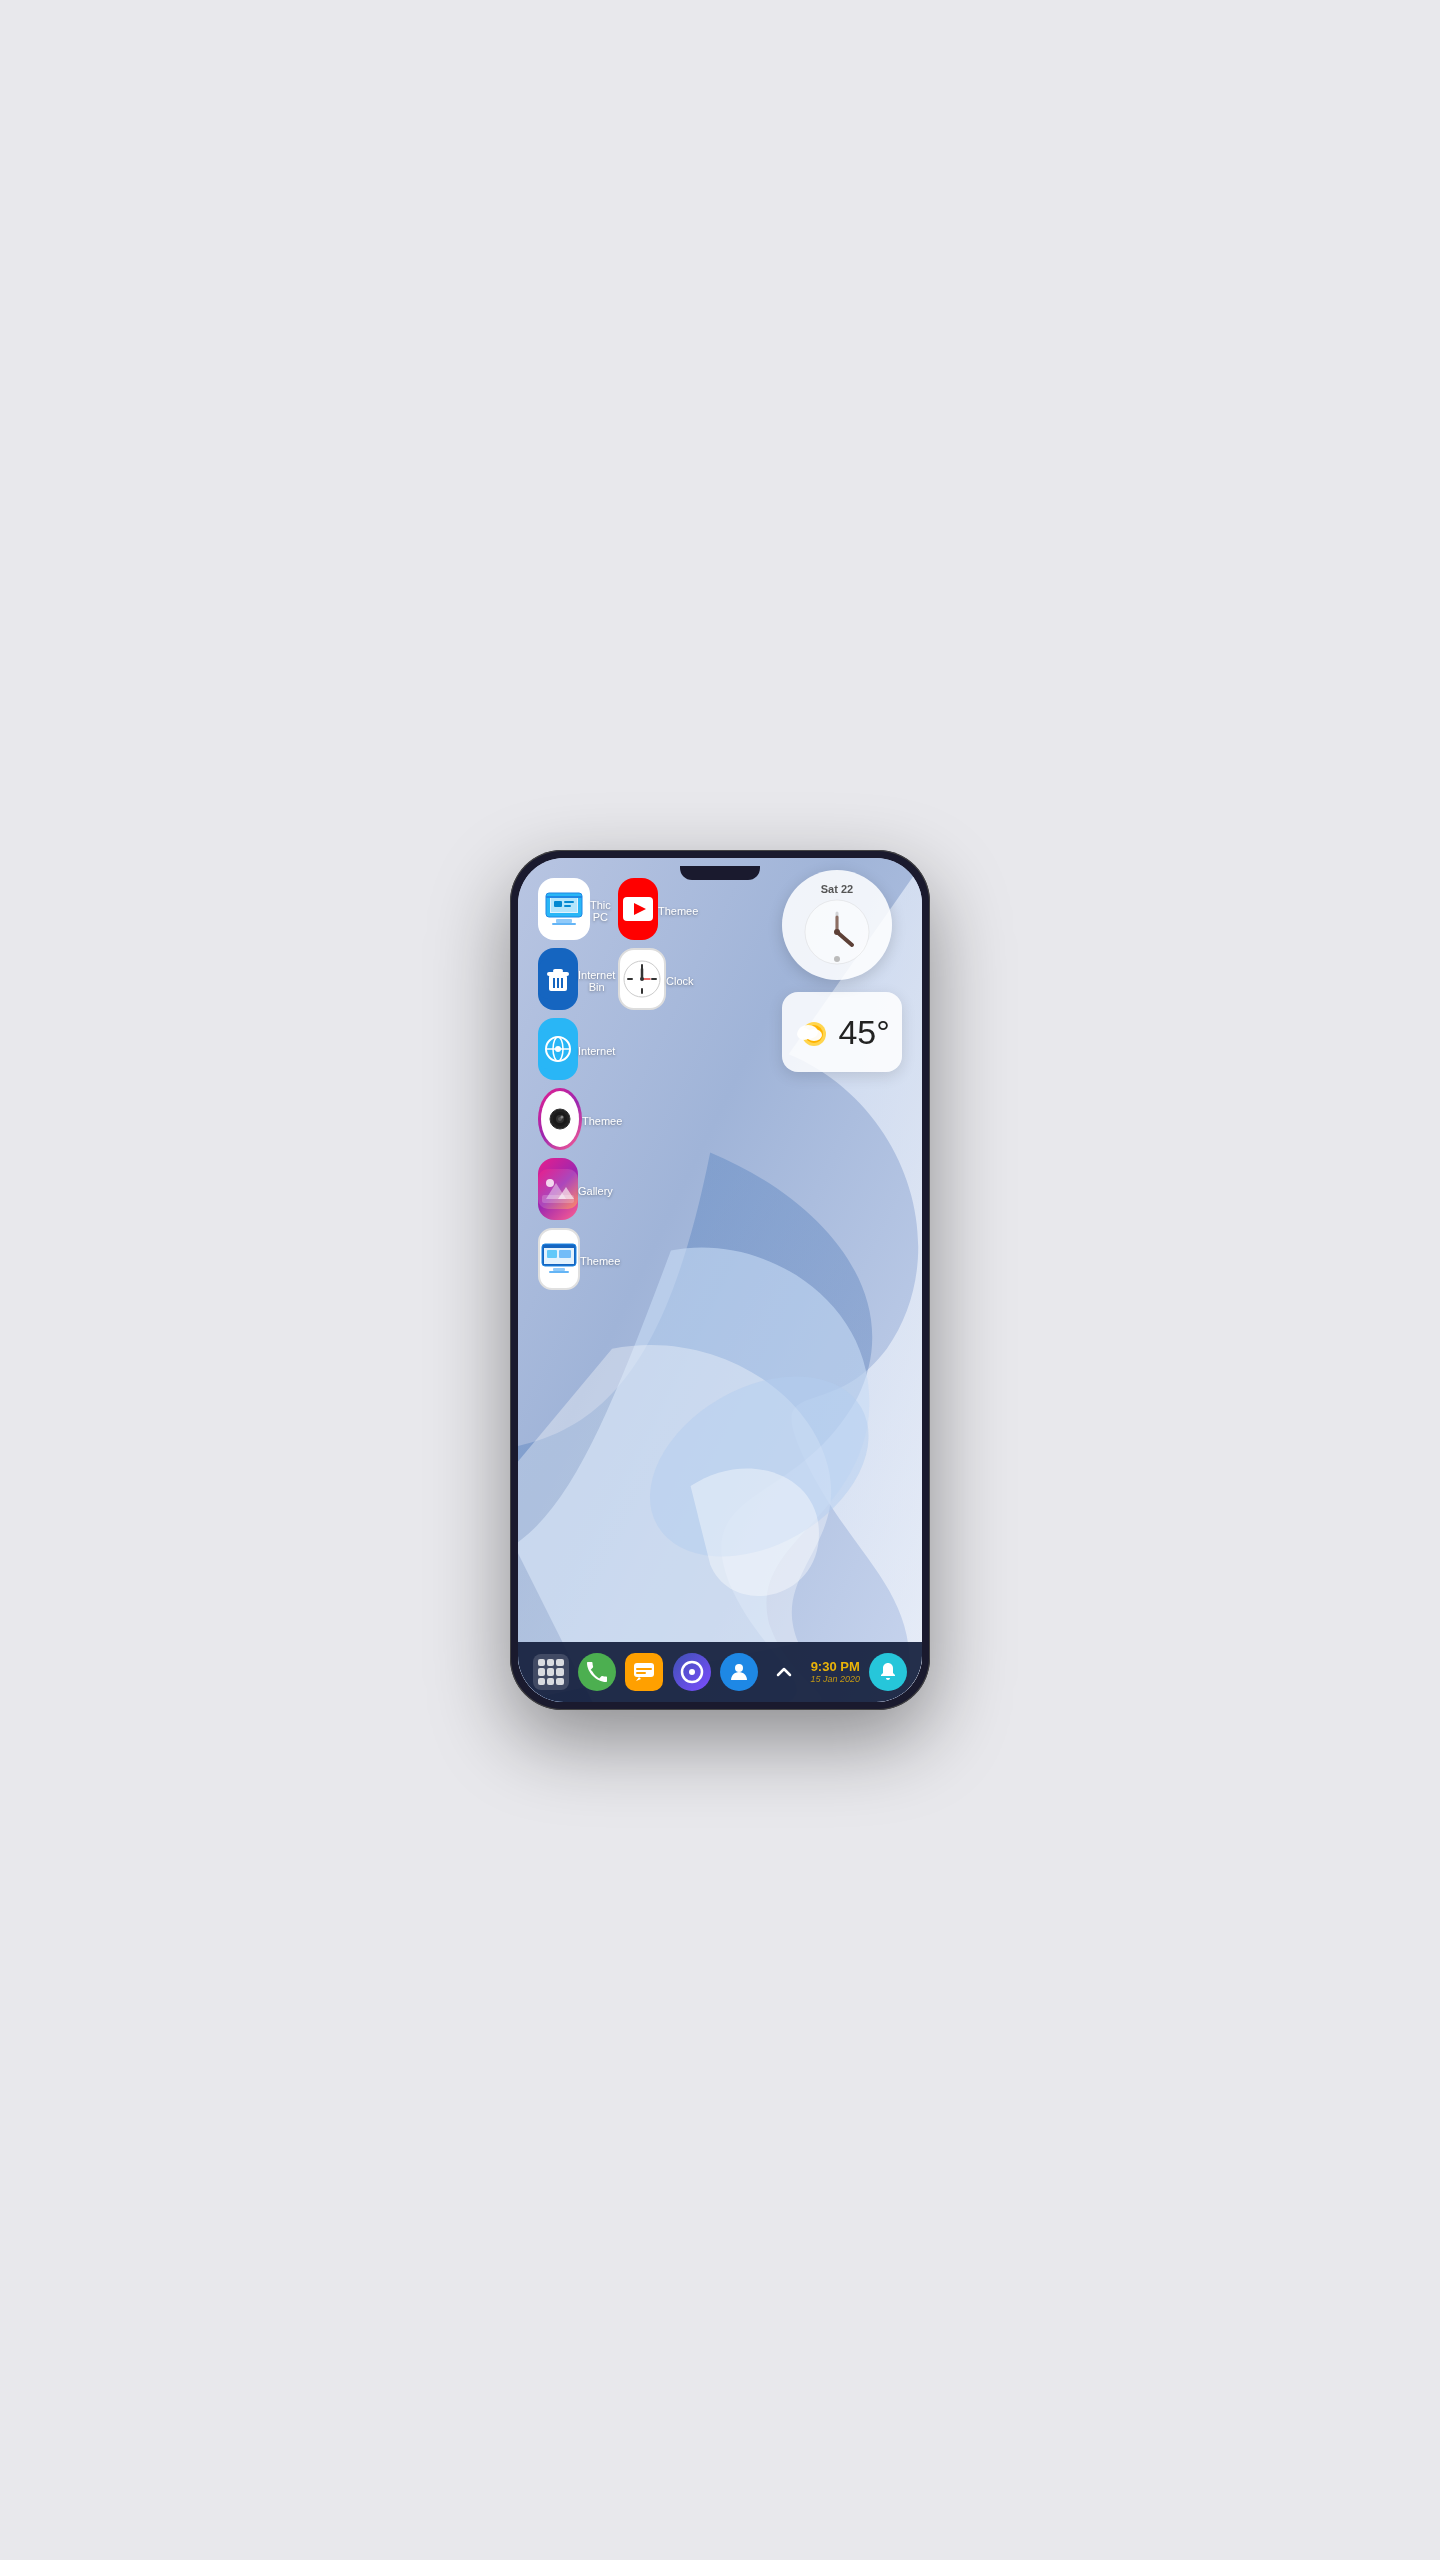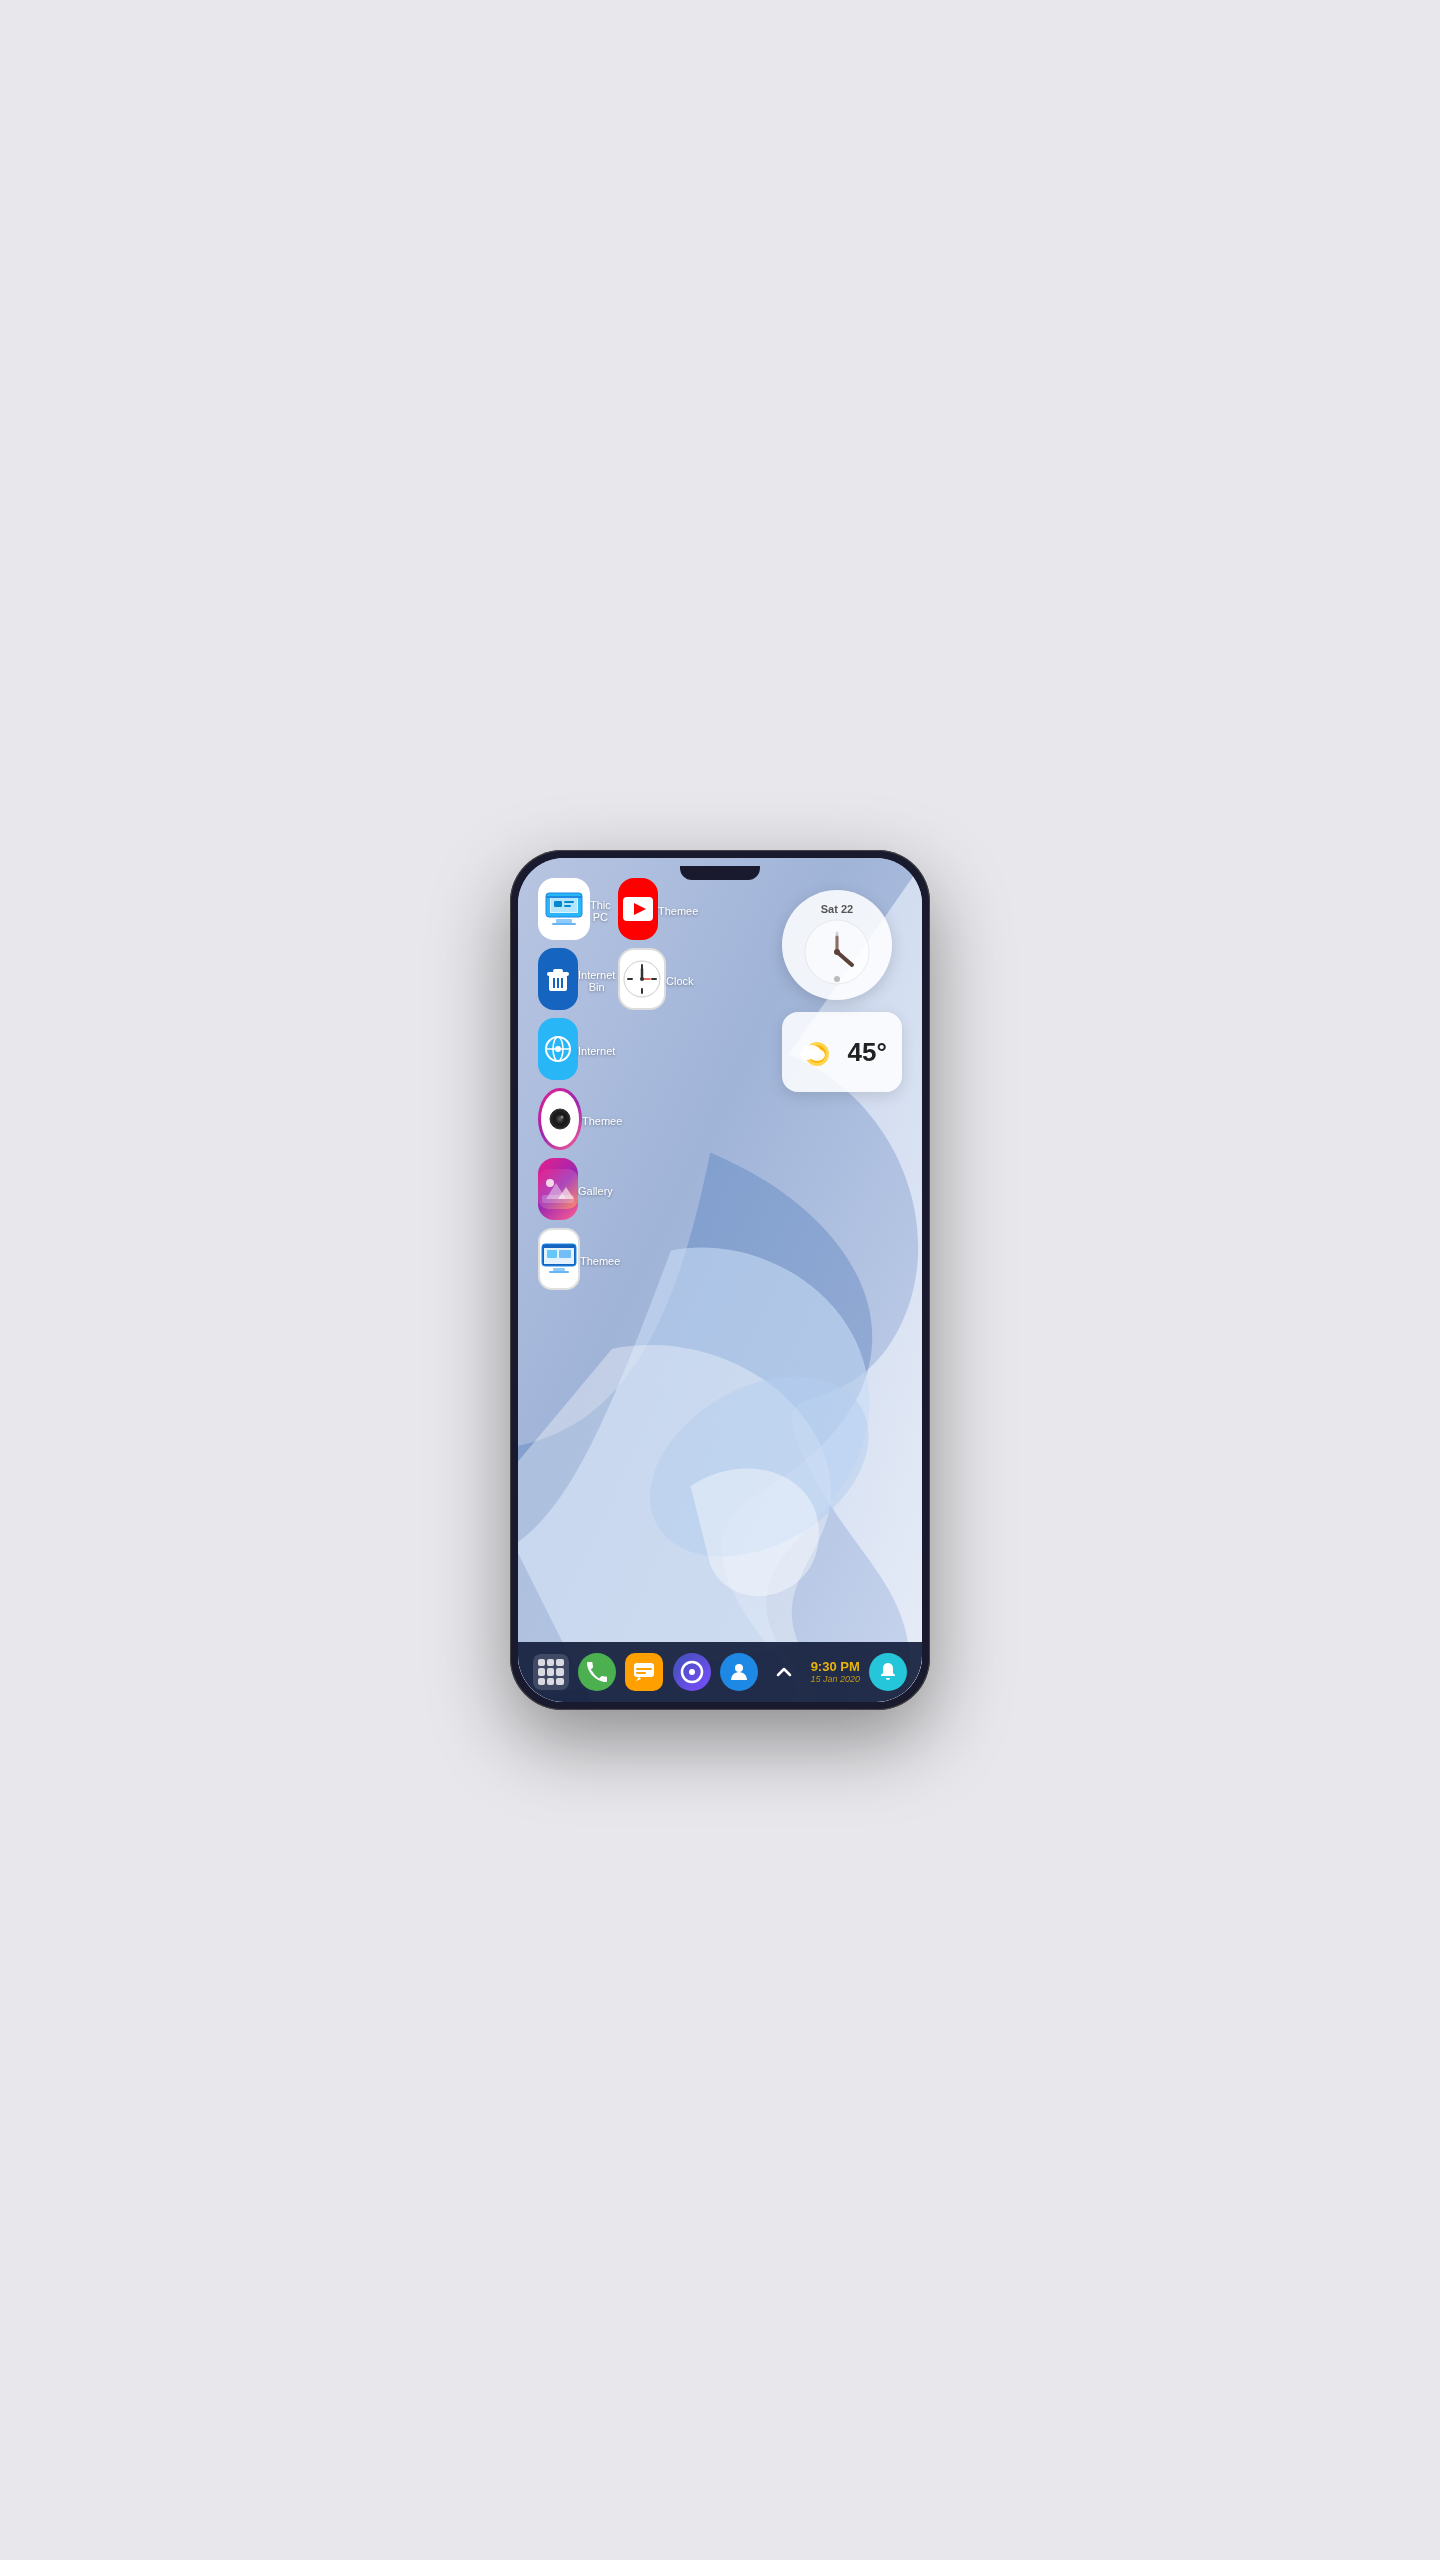--- a/index.html
+++ b/index.html
@@ -93,21 +93,21 @@
     }
     .app-label {
       font-size: 11px;
       color: #fff;
       text-align: center;
       text-shadow: 0 1px 3px rgba(0,0,0,0.4);
     }
     
     .widgets-area {
       position: absolute;
-      top: 32px;
+      top: 12px;
       right: 20px;
       display: flex;
       flex-direction: column;
       gap: 12px;
       z-index: 5;
     }
     .clock-widget {
       width: 110px;
       height: 110px;
       background: rgba(255,255,255,0.85);
@@ -135,22 +135,22 @@
       height: 80px;
       background: rgba(255,255,255,0.85);
       border-radius: 16px;
       display: flex;
       align-items: center;
       justify-content: space-around;
       padding: 8px;
       box-shadow: 0 4px 15px rgba(0,0,0,0.12);
     }
     .weather-temp {
-      font-size: 26px;
-      font-weight: 700;
+      font-size: 34px;
+      font-weight: 400;
       color: #222;
     }
     
     .notch {
       position: absolute;
       top: 8px;
       left: 50%;
       transform: translateX(-50%);
       width: 80px;
       height: 14px;

